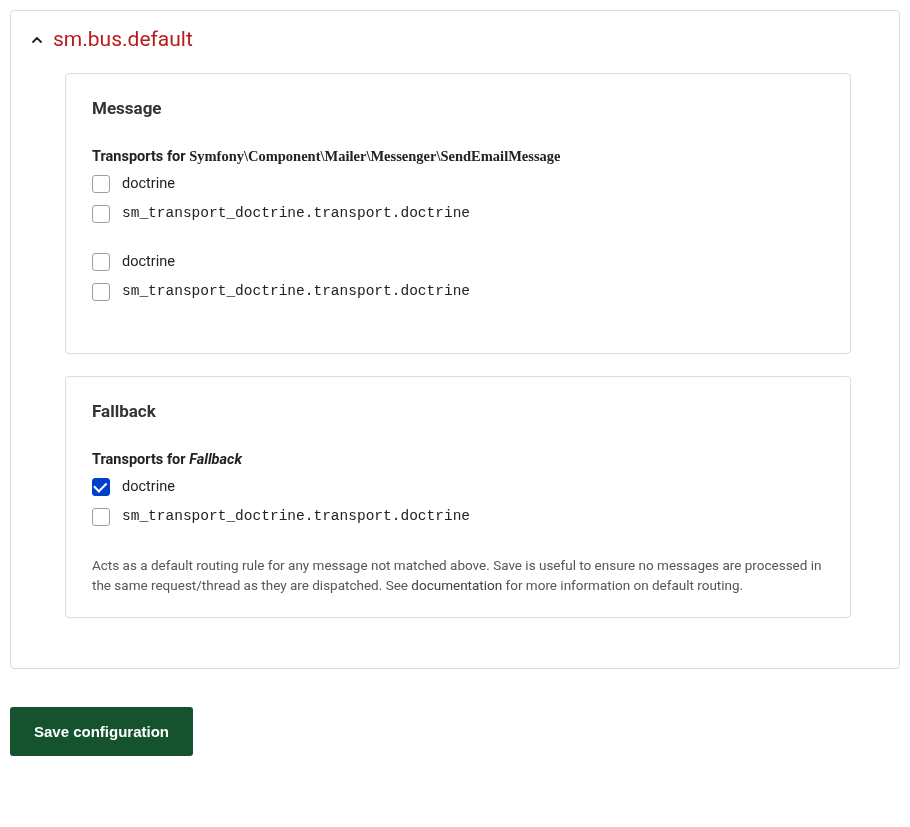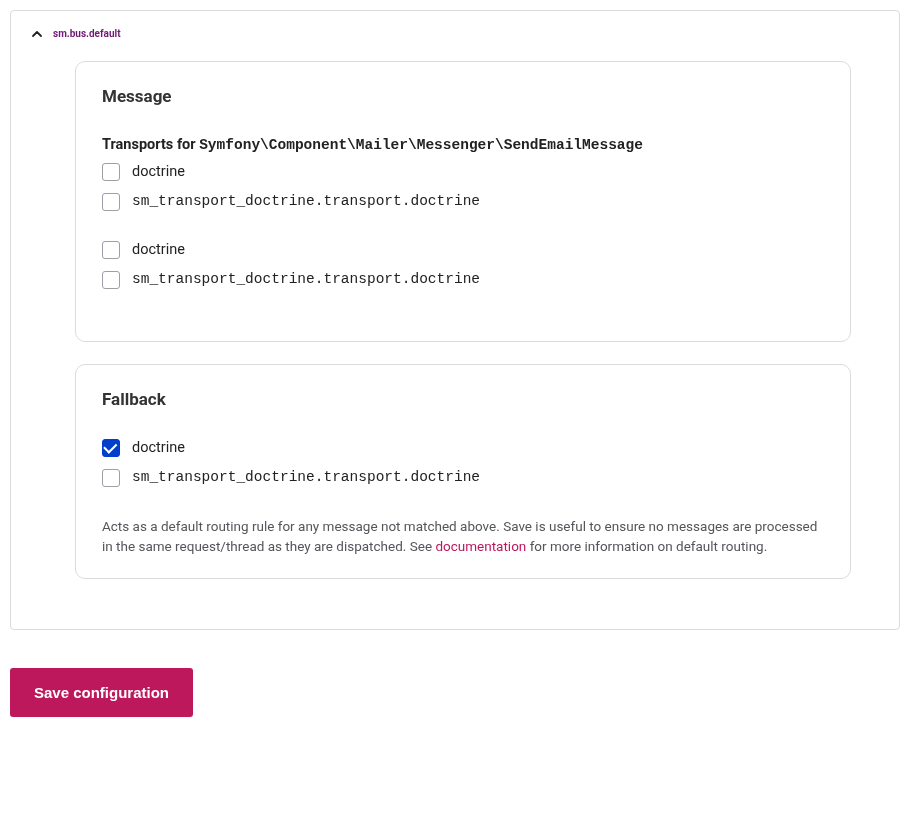--- a/index.html
+++ b/index.html
@@ -26,47 +26,47 @@
       gap: 10px;
       padding: 6px 0 10px 0;
       cursor: pointer;
     }
     .chevron {
       display: inline-block;
       width: 12px;
       height: 12px;
     }
     .summary-title {
-      font-weight: 700;
-      font-size: 10px;
-      color: #701a75;
+      font-weight: 400;
+      font-size: 21px;
+      color: #b91c1c;
     }
     .fieldset {
       border: 1px solid #dcdcde;
-      border-radius: 10px;
+      border-radius: 4px;
       padding: 24px 26px 22px 26px;
-      margin: 12px 28px 22px 44px;
+      margin: 12px 28px 22px 34px;
     }
     .fieldset + .fieldset {
       margin-top: 22px;
     }
     .legend {
       font-weight: 700;
       font-size: 17px;
       color: #333;
       margin-bottom: 30px;
     }
     .section-label {
       font-weight: 700;
       font-size: 14.5px;
       color: #222;
       margin-bottom: 10px;
     }
     .section-label .mono {
-      font-family: Liberation Mono, monospace;
+      font-family: Liberation Serif, serif;
       font-weight: 700;
     }
     .section-label .italic {
       font-style: italic;
     }
     .checkbox-row {
       display: flex;
       align-items: flex-start;
       gap: 12px;
       margin-bottom: 12px;
@@ -107,25 +107,25 @@
     .section-group {
       margin-bottom: 30px;
     }
     .description {
       font-size: 13.5px;
       color: #55565b;
       line-height: 1.45;
       margin-top: 30px;
     }
     .description a {
-      color: #be185d;
+      color: #404040;
       text-decoration: none;
     }
     .save-button {
-      background: #be185d;
+      background: #14532d;
       color: #fff;
       border: none;
       font-size: 15px;
       font-weight: 700;
       padding: 16px 24px;
       border-radius: 3px;
       cursor: pointer;
     }
   </style>
 </head>
@@ -170,20 +170,23 @@
         <label class="checkbox-label">sm_transport_doctrine.transport.doctrine</label>
       </div>
     </div>
 
   </div>
 
   <div class="fieldset">
     <div class="legend">Fallback</div>
 
     <div class="section-group" style="margin-bottom:0;">
+      <div class="section-label">
+        <span>Transports for </span><span class="italic">Fallback</span>
+      </div>
       <div class="checkbox-row">
         <div class="checkbox checked"></div>
         <label class="checkbox-label">doctrine</label>
       </div>
       <div class="checkbox-row">
         <div class="checkbox"></div>
         <label class="checkbox-label">sm_transport_doctrine.transport.doctrine</label>
       </div>
     </div>
 

